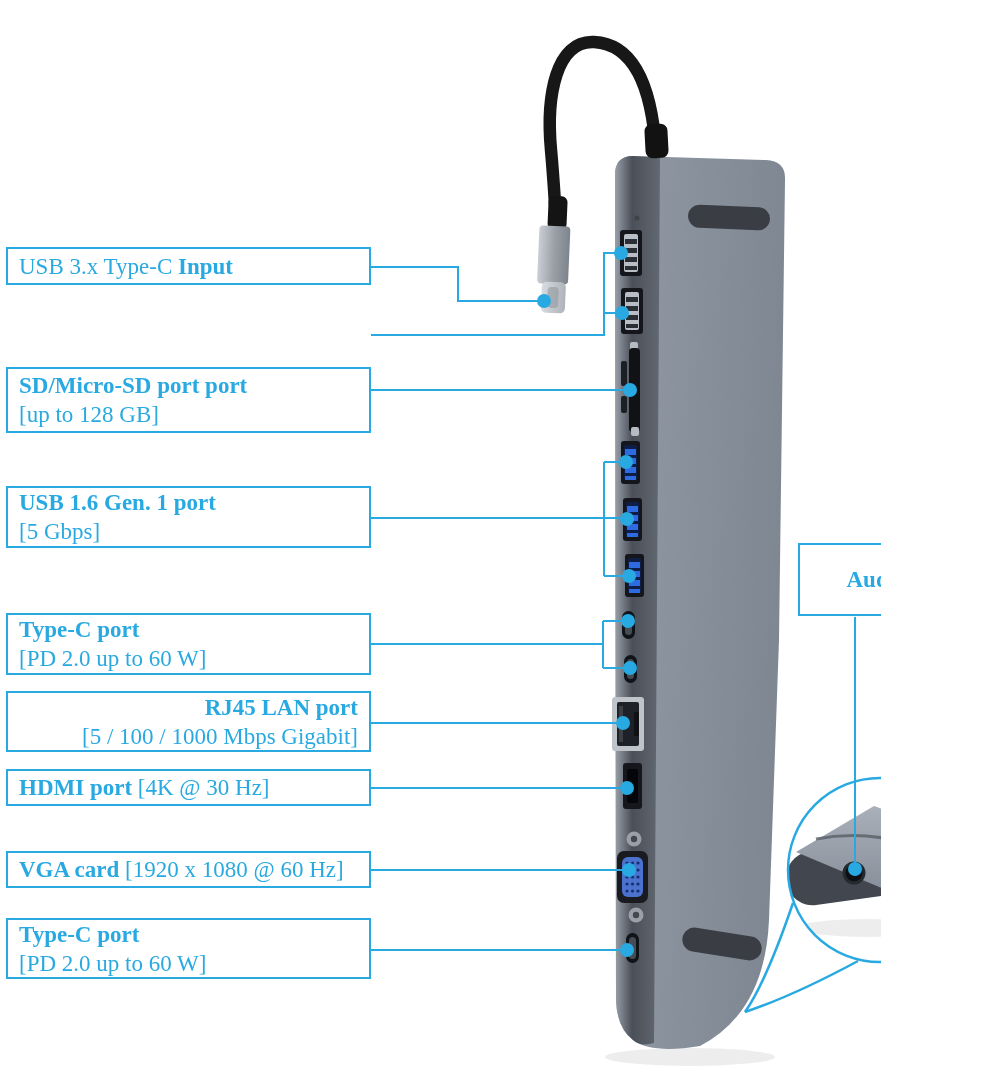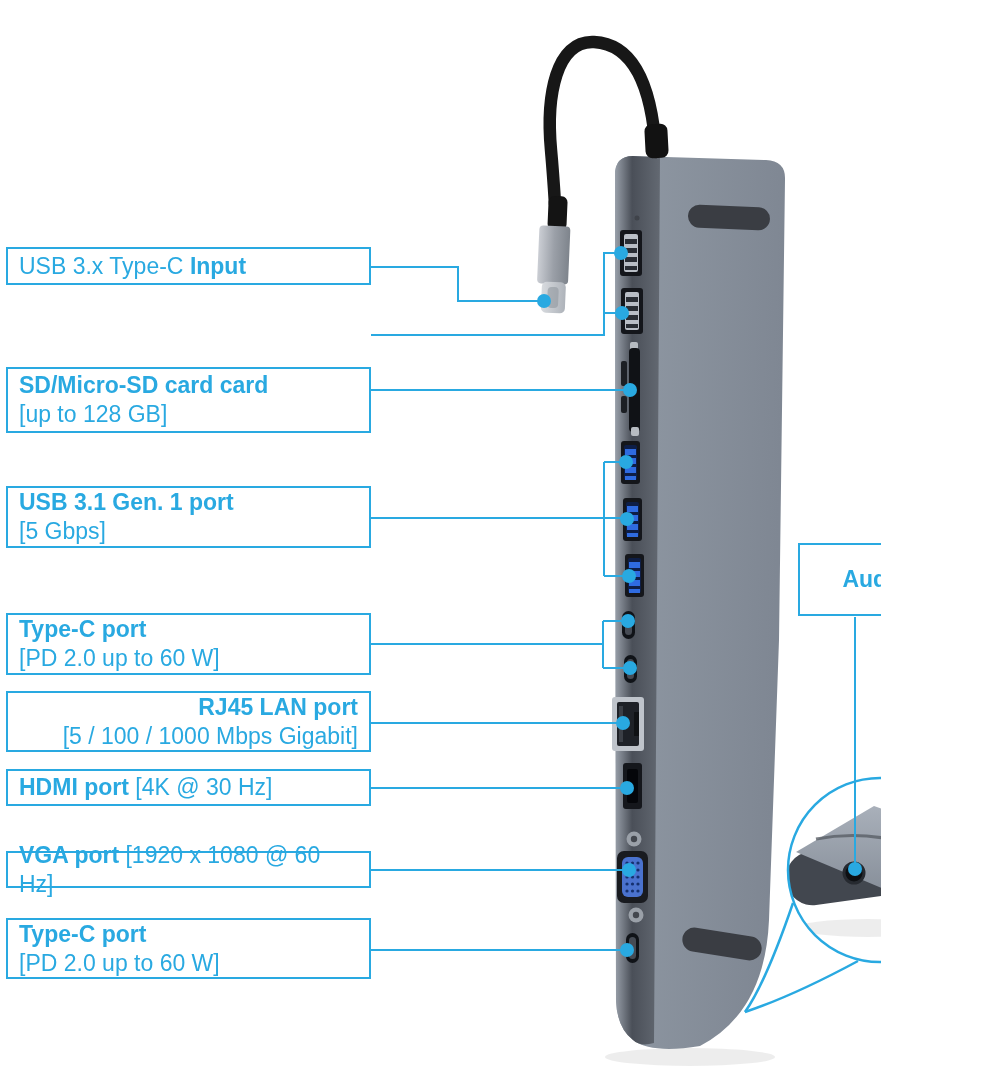--- a/index.html
+++ b/index.html
@@ -1,19 +1,19 @@
 <!DOCTYPE html>
 <html><head>
 <meta charset="utf-8">
 <style>
   :root { --accent: #29A9E1; }
   html,body { margin:0; padding:0; background:#ffffff; }
   #stage {
     position:relative; width:881px; height:1080px; background:#ffffff; overflow:hidden;
-    font-family:Liberation Sans, sans-serif;
+    font-family:Liberation Serif, serif;
   }
   #stage svg { position:absolute; left:0; top:0; }
   .callout {
     position:absolute; box-sizing:border-box; left:6px; width:365px;
     border:2px solid var(--accent); background:#ffffff; color:var(--accent);
     display:flex; flex-direction:column; justify-content:center;
     padding:2px 11px; font-size:23px; line-height:29px; font-weight:400;
   }
   .callout b { font-weight:700; }
   .c1 { top:247px; height:38px; }
@@ -234,45 +234,45 @@
       <circle cx="855" cy="869" r="7" fill="#29A9E1"></circle>
     </g>
   </svg>
 
   <div class="callout c1">
     <div><span>USB 3.x Type-C </span><b>Input</b></div>
   </div>
 
 
   <div class="callout c3">
-    <div><b>SD/Micro-SD card card</b></div>
+    <div><b>SD/Micro-SD port port</b></div>
     <div><span>[up to 128 GB]</span></div>
   </div>
 
   <div class="callout c4">
-    <div><b>USB 3.1 Gen. 1 port</b></div>
+    <div><b>USB 1.6 Gen. 1 port</b></div>
     <div><span>[5 Gbps]</span></div>
   </div>
 
   <div class="callout c5">
     <div><b>Type-C port</b></div>
     <div><span>[PD 2.0 up to 60 W]</span></div>
   </div>
 
   <div class="callout c6">
     <div><b>RJ45 LAN port</b></div>
     <div><span>[5 / 100 / 1000 Mbps Gigabit]</span></div>
   </div>
 
   <div class="callout c7">
     <div><b>HDMI port</b><span> [4K @ 30 Hz]</span></div>
   </div>
 
   <div class="callout c8">
-    <div><b>VGA port</b><span> [1920 x 1080 @ 60 Hz]</span></div>
+    <div><b>VGA card</b><span> [1920 x 1080 @ 60 Hz]</span></div>
   </div>
 
   <div class="callout c9">
     <div><b>Type-C port</b></div>
     <div><span>[PD 2.0 up to 60 W]</span></div>
   </div>
 
   <div class="callout c10">
     <div><b>Audio port</b></div>
   </div>

